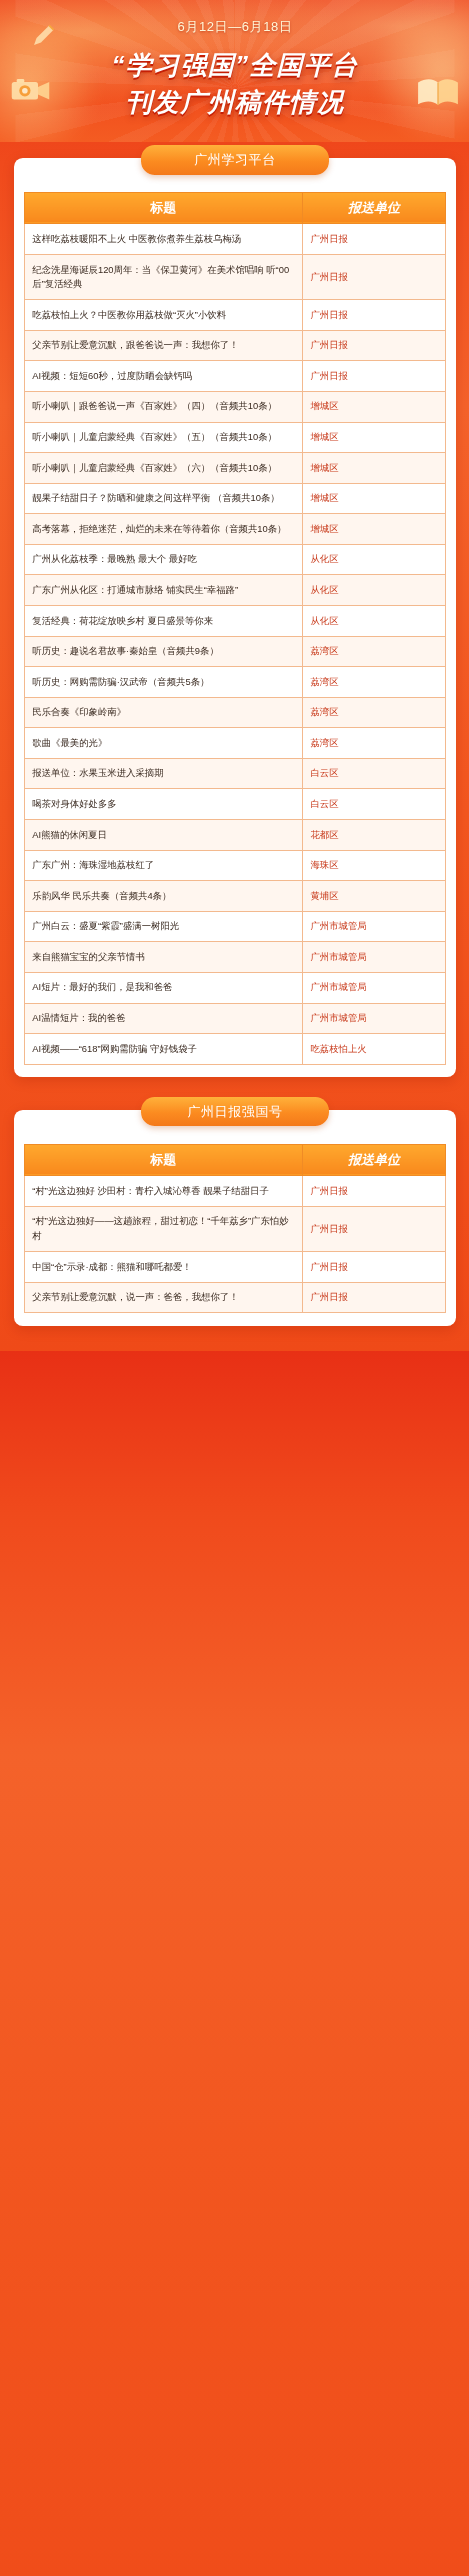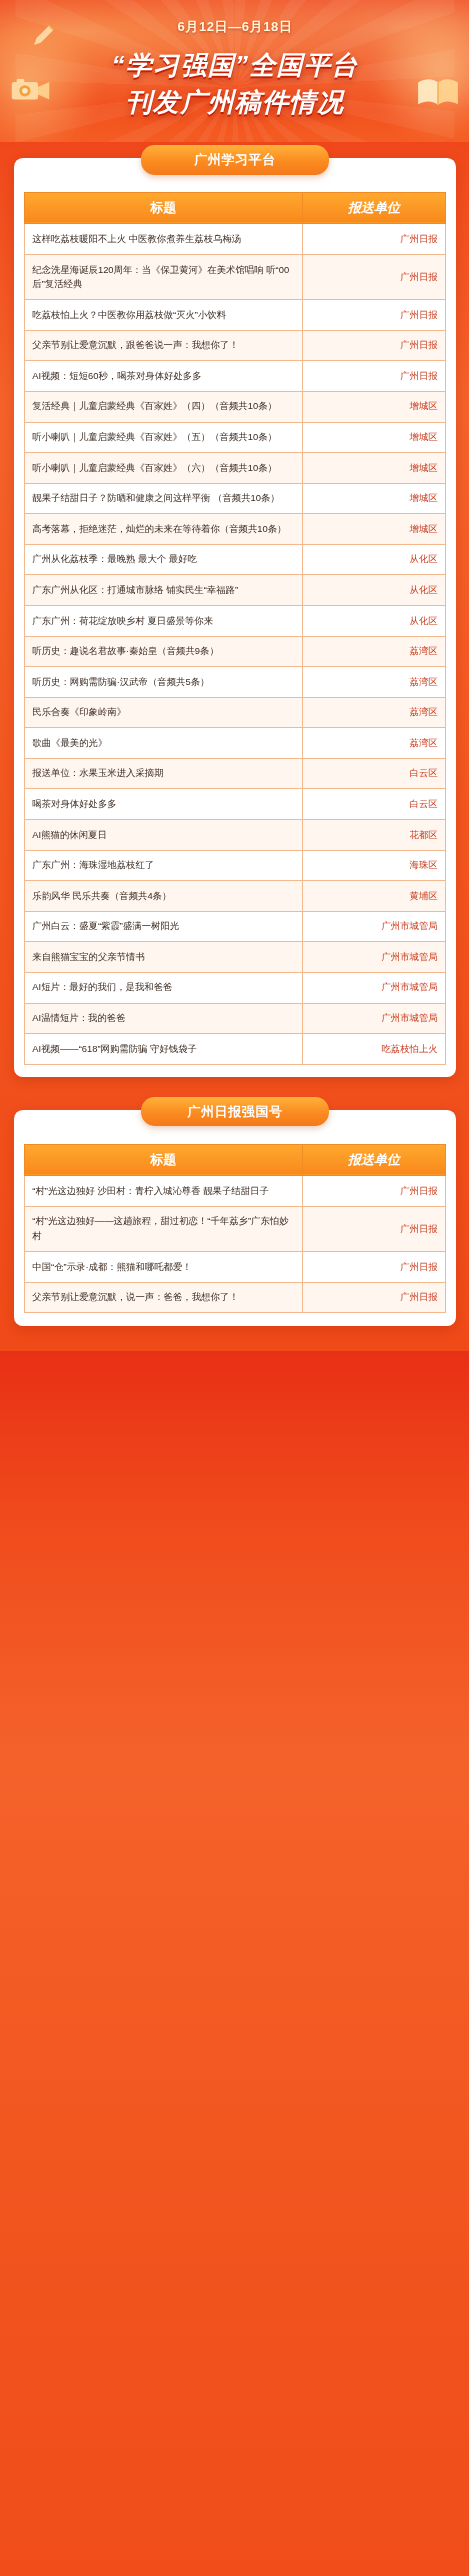--- a/index.html
+++ b/index.html
@@ -33,21 +33,21 @@
   .glow-left, .glow-right {
     position: absolute; width: 144px; height: 144px; border-radius: 50%;
     filter: blur(7.5px); opacity: .55; pointer-events: none;
   }
   .glow-left { background: radial-gradient(circle, #ffd98a 0%, rgba(255,190,80,0) 70%); left: -44px; top: 12.5px; }
   .glow-right { background: radial-gradient(circle, #ffe3a0 0%, rgba(255,190,80,0) 70%); right: -44px; top: 0px; }
 
   .date-badge {
     position: relative; display: inline-block;
     color: #fff7d8; font-size: 13px; letter-spacing: 0.6px;
-    padding: 1.9px 12.5px 3.1px; font-weight: bold;
+    padding: 1.9px 12.5px 3.1px; font-weight: normal;
     text-shadow: 0 1.3px 2.5px rgba(150,20,0,.5);
   }
   .title-wrap { position: relative; margin-top: 7.5px; }
   .title-line {
     color: #fff; font-size: 26px; font-weight: bold; letter-spacing: 1.3px;
     line-height: 1.42;
     text-shadow: 0 1.9px 0 #c51f06, 0 3.1px 7.5px rgba(120,10,0,.45);
     font-style: italic;
   }
 
@@ -64,21 +64,21 @@
     background: #fff;
     border-radius: 8.8px;
     padding: 34px 10px 12.5px;
     position: relative;
     box-shadow: 0 3.8px 11.3px rgba(150,25,0,.22);
   }
   .card-tab {
     position: absolute; top: -12.5px; left: 50%; transform: translateX(-50%);
     min-width: 188px; text-align: center;
     background: linear-gradient(180deg, #ffb13a 0%, #fb8b20 55%, #f4791a 100%);
-    color: #fff; font-size: 13px; font-weight: bold; letter-spacing: 0.6px;
+    color: #fff; font-size: 13px; font-weight: normal; letter-spacing: 0.6px;
     padding: 5.6px 21px; border-radius: 13.8px;
     box-shadow: 0 2.5px 6.3px rgba(180,70,0,.28);
     white-space: nowrap;
   }
 
   table { width: 100%; border-collapse: collapse; table-layout: fixed; }
   thead th {
     background: linear-gradient(180deg, #ffa92e 0%, #f8881c 100%);
     color: #fff; font-size: 13px; font-weight: bold;
     padding: 6.3px 2.5px; border: 0.6px solid #f08b25;
@@ -90,21 +90,21 @@
 
   tbody td {
     border: 0.6px solid #f3b98e;
     padding: 7.5px 7.5px;
     font-size: 9.4px;
     line-height: 1.55;
     color: #3a2a20;
     vertical-align: middle;
   }
   tbody td.unit {
-    text-align: right;
+    text-align: left;
     color: #c8391a;
     font-size: 9.4px;
     white-space: nowrap;
   }
   tbody tr:nth-child(even) td { background: #fff6ef; }
 
   .bottom-space { height: 16.3px; }
 </style>
 </head>
 <body>
@@ -169,25 +169,25 @@
           </tr>
         <tr>
             <td>吃荔枝怕上火？中医教你用荔枝做“灭火”小饮料</td>
             <td class="unit">广州日报</td>
           </tr>
         <tr>
             <td>父亲节别让爱意沉默，跟爸爸说一声：我想你了！</td>
             <td class="unit">广州日报</td>
           </tr>
         <tr>
-            <td>AI视频：短短60秒，喝茶对身体好处多多</td>
-            <td class="unit">广州日报</td>
-          </tr>
-        <tr>
-            <td>复活经典｜儿童启蒙经典《百家姓》（四）（音频共10条）</td>
+            <td>AI视频：短短60秒，过度防晒会缺钙吗</td>
+            <td class="unit">广州日报</td>
+          </tr>
+        <tr>
+            <td>听小喇叭｜跟爸爸说一声《百家姓》（四）（音频共10条）</td>
             <td class="unit">增城区</td>
           </tr>
         <tr>
             <td>听小喇叭｜儿童启蒙经典《百家姓》（五）（音频共10条）</td>
             <td class="unit">增城区</td>
           </tr>
         <tr>
             <td>听小喇叭｜儿童启蒙经典《百家姓》（六）（音频共10条）</td>
             <td class="unit">增城区</td>
           </tr>
@@ -201,21 +201,21 @@
           </tr>
         <tr>
             <td>广州从化荔枝季：最晚熟 最大个 最好吃</td>
             <td class="unit">从化区</td>
           </tr>
         <tr>
             <td>广东广州从化区：打通城市脉络 铺实民生“幸福路”</td>
             <td class="unit">从化区</td>
           </tr>
         <tr>
-            <td>广东广州：荷花绽放映乡村 夏日盛景等你来</td>
+            <td>复活经典：荷花绽放映乡村 夏日盛景等你来</td>
             <td class="unit">从化区</td>
           </tr>
         <tr>
             <td>听历史：趣说名君故事·秦始皇（音频共9条）</td>
             <td class="unit">荔湾区</td>
           </tr>
         <tr>
             <td>听历史：网购需防骗·汉武帝（音频共5条）</td>
             <td class="unit">荔湾区</td>
           </tr>

